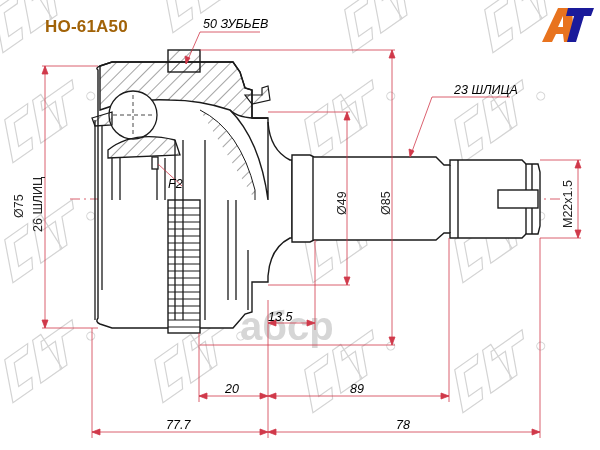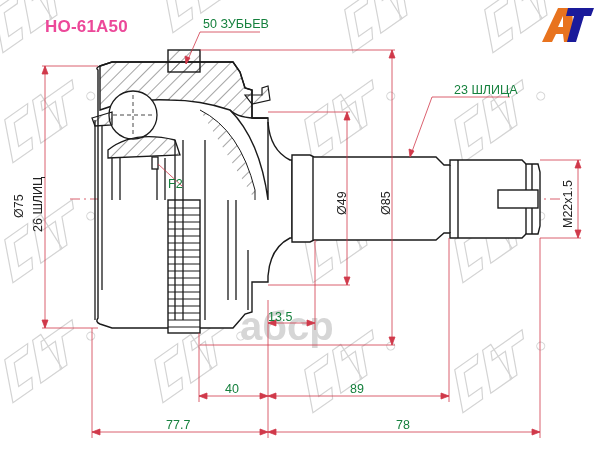--- a/index.html
+++ b/index.html
@@ -1,19 +1,19 @@
 <!DOCTYPE html>
 <html><head>
 <meta charset="utf-8">
 <style>
   html, body { margin: 0; padding: 0; background: #ffffff; }
   body { width: 600px; height: 450px; position: relative; overflow: hidden; font-family: "Liberation Sans", sans-serif; }
   #canvas { position: absolute; left: 0; top: 0; width: 600px; height: 450px; }
-  .part-title { position: absolute; left: 45px; top: 17px; font-size: 17px; font-weight: bold; color: #ec4899; letter-spacing: 0.2px; }
-  .lbl { position: absolute; font-size: 12.5px; color: #15803d; white-space: nowrap; line-height: 1; }
+  .part-title { position: absolute; left: 45px; top: 17px; font-size: 17px; font-weight: bold; color: #a16207; letter-spacing: 0.2px; }
+  .lbl { position: absolute; font-size: 12.5px; color: #000000; white-space: nowrap; line-height: 1; font-style: italic; }
   .vlbl { position: absolute; font-size: 12.5px; color: #222; white-space: nowrap; transform: rotate(-90deg); transform-origin: left top; line-height: 1; }
   .logo { position: absolute; right: 6px; top: 4px; width: 52px; height: 40px; }
 </style>
 </head>
 <body>
 
 <div id="canvas">
 <svg width="600" height="450" viewBox="0 0 600 450" xmlns="http://www.w3.org/2000/svg">
   <defs>
     <pattern id="hatch" patternUnits="userSpaceOnUse" width="9" height="9" patternTransform="rotate(45)">
@@ -193,16 +193,16 @@
 <div class="lbl" style="left:438px; top:84px;margin-left:16px;">23 ШЛИЦА</div>
 <div class="lbl" style="left:168px; top:178px;">F2</div>
 
 <div class="vlbl" style="left:13px; top:218px;">Ø75</div>
 <div class="vlbl" style="left:32px; top:232px;">26 ШЛИЦ</div>
 <div class="vlbl" style="left:336px; top:215px;">Ø49</div>
 <div class="vlbl" style="left:380px; top:215px;">Ø85</div>
 <div class="vlbl" style="left:562px; top:228px;">M22x1.5</div>
 
 <div class="lbl" style="left:268px; top:311px;">13.5</div>
-<div class="lbl" style="left:225px; top:383px;">40</div>
+<div class="lbl" style="left:225px; top:383px;">20</div>
 <div class="lbl" style="left:350px; top:383px;">89</div>
 <div class="lbl" style="left:166px; top:419px;">77.7</div>
 <div class="lbl" style="left:396px; top:419px;">78</div>
 
 </body></html>

